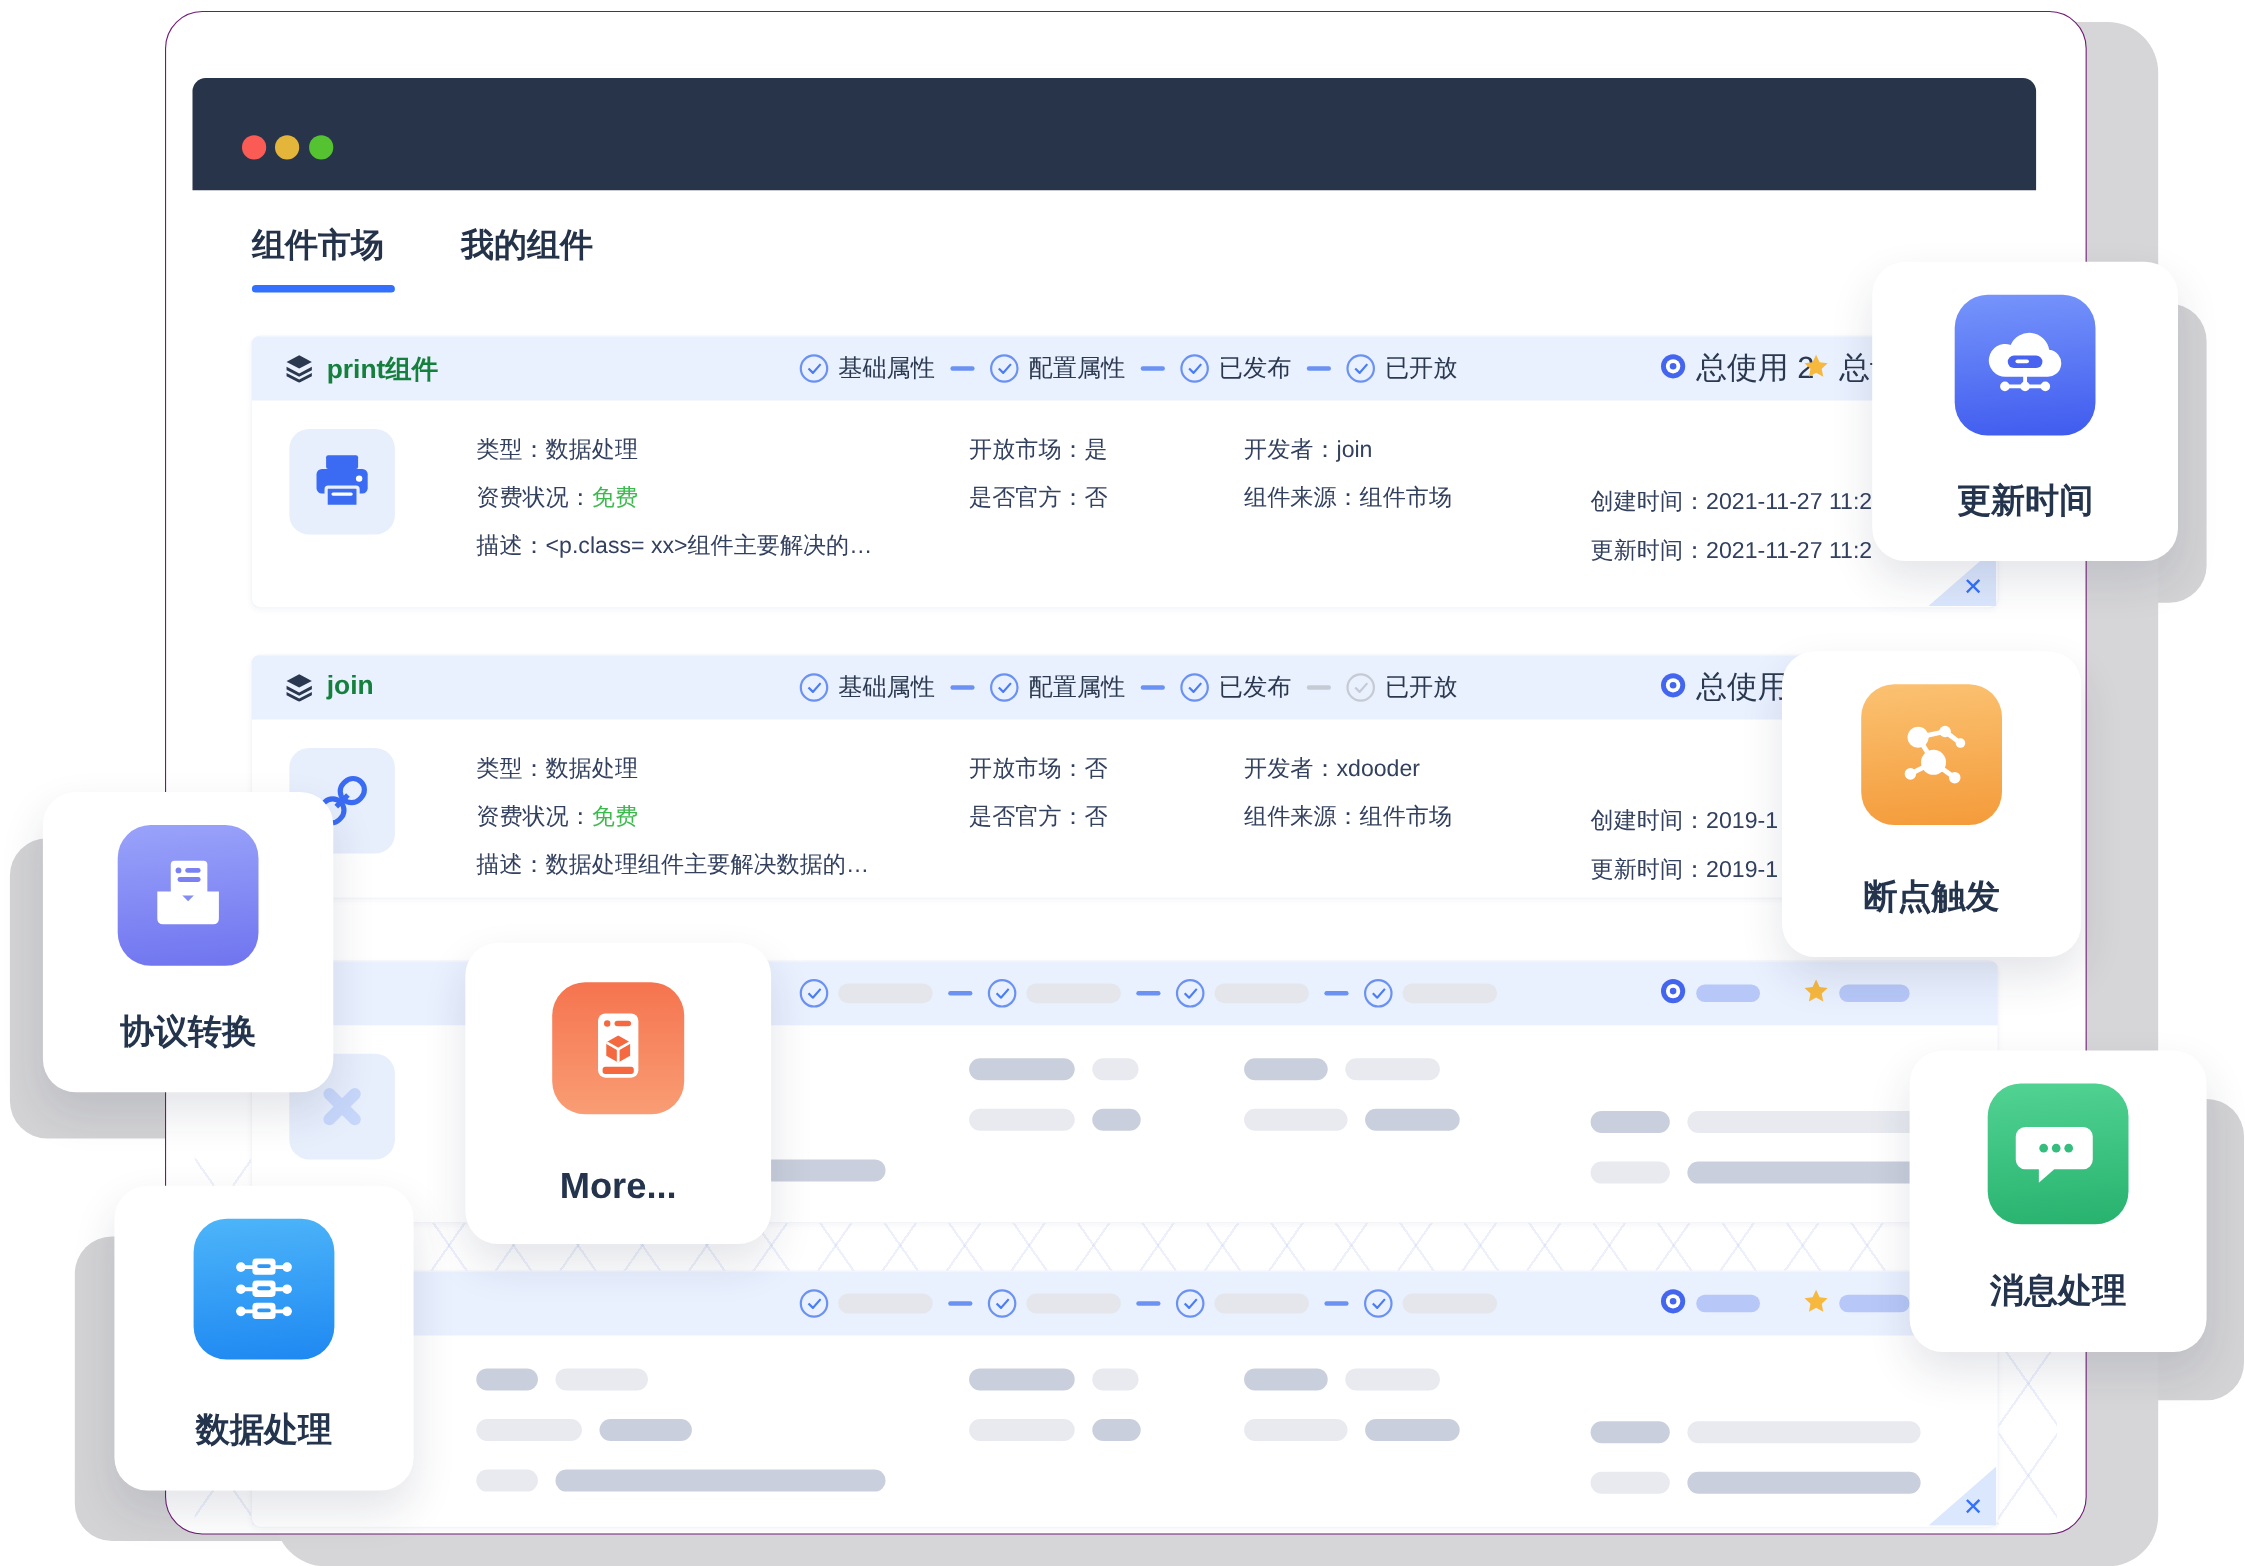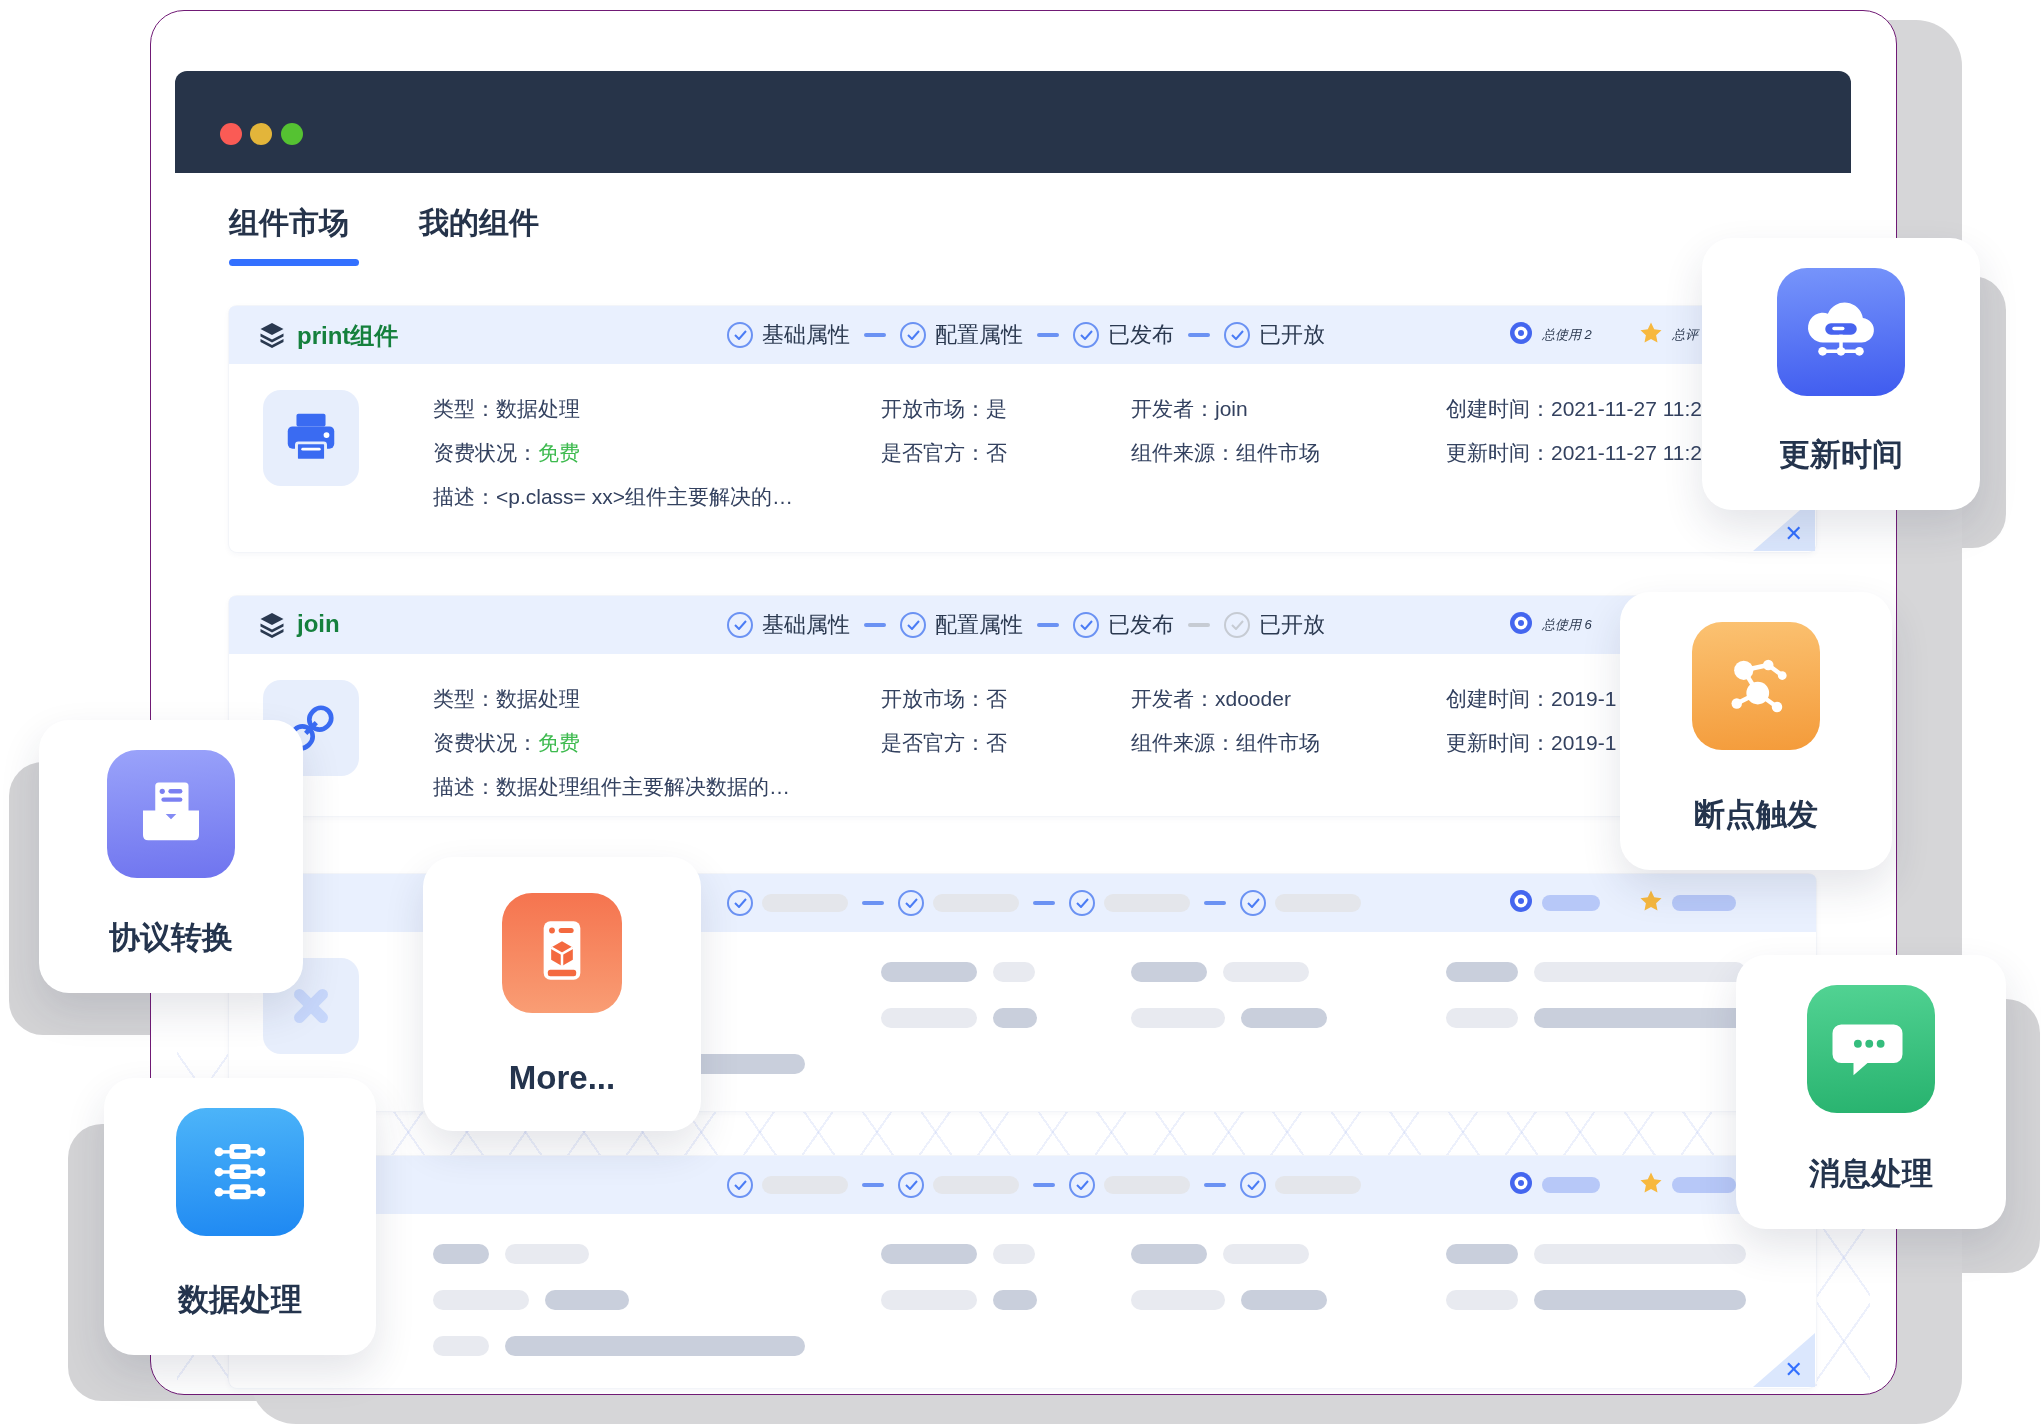--- a/index.html
+++ b/index.html
@@ -50,27 +50,27 @@
   .step-label { margin-left:9px; font-size:22px; color:#2b3950; white-space:nowrap; }
   .dash { width:22px; height:4px; border-radius:2px; background:#6b92f3; margin:0 14px; flex:none; }
   .dash.off { background:#c6cbd3; }
   .pill { display:inline-block; border-radius:10px; }
   .p-step { width:86px; height:18px; background:#e4e6eb; margin-left:9px; }
   .p-peri { width:58px; height:16px; background:#b7c8f8; border-radius:8px; }
   .p-peri.wide { width:64px; }
 
   .stat { position:absolute; top:0; height:58px; display:flex; align-items:center; gap:9px; }
   .stat-usage { left:1280px; } .stat-rating { left:1410px; }
-  .stat-text { font-size:13px; color:#2b3950; white-space:nowrap;font-style:italic; }
+  .stat-text { font-size:28px; color:#2b3950; white-space:nowrap; }
 
   .card-body { position:relative; }
   .tile-sm { position:absolute; left:34px; top:26px; width:96px; height:96px;
     border-radius:18px; background:#e7eefc; display:flex; align-items:center; justify-content:center; }
   .fcol { position:absolute; top:30px; }
-  .fcol.c1 { left:204px; } .fcol.c2 { left:652px; } .fcol.c3 { left:902px; } .fcol.c4 { left:1217px; }
+  .fcol.c1 { left:204px; } .fcol.c2 { left:652px; } .fcol.c3 { left:902px; } .fcol.c4 { left:1217px;margin-top:48px; }
   .field { font-size:21px; line-height:30px; margin-bottom:14px; color:#33415f; white-space:nowrap; }
   .green { color:#3dba4e; }
 
   .srow { display:flex; gap:16px; align-items:center; margin-bottom:26px; }
   .sp { border-radius:10px; height:20px; display:inline-block; }
   .sp-d { background:#c9cfdc; } .sp-l { background:#e8eaf0; }
 
   .fold { position:absolute; right:1px; bottom:1px; width:62px; height:54px;
     background:#dbe7fd; clip-path:polygon(100% 0,100% 100%,0 100%); cursor:pointer; }
   .fold .x { position:absolute; right:12px; bottom:4px; font-size:22px; font-weight:700; color:#3370ff; }

